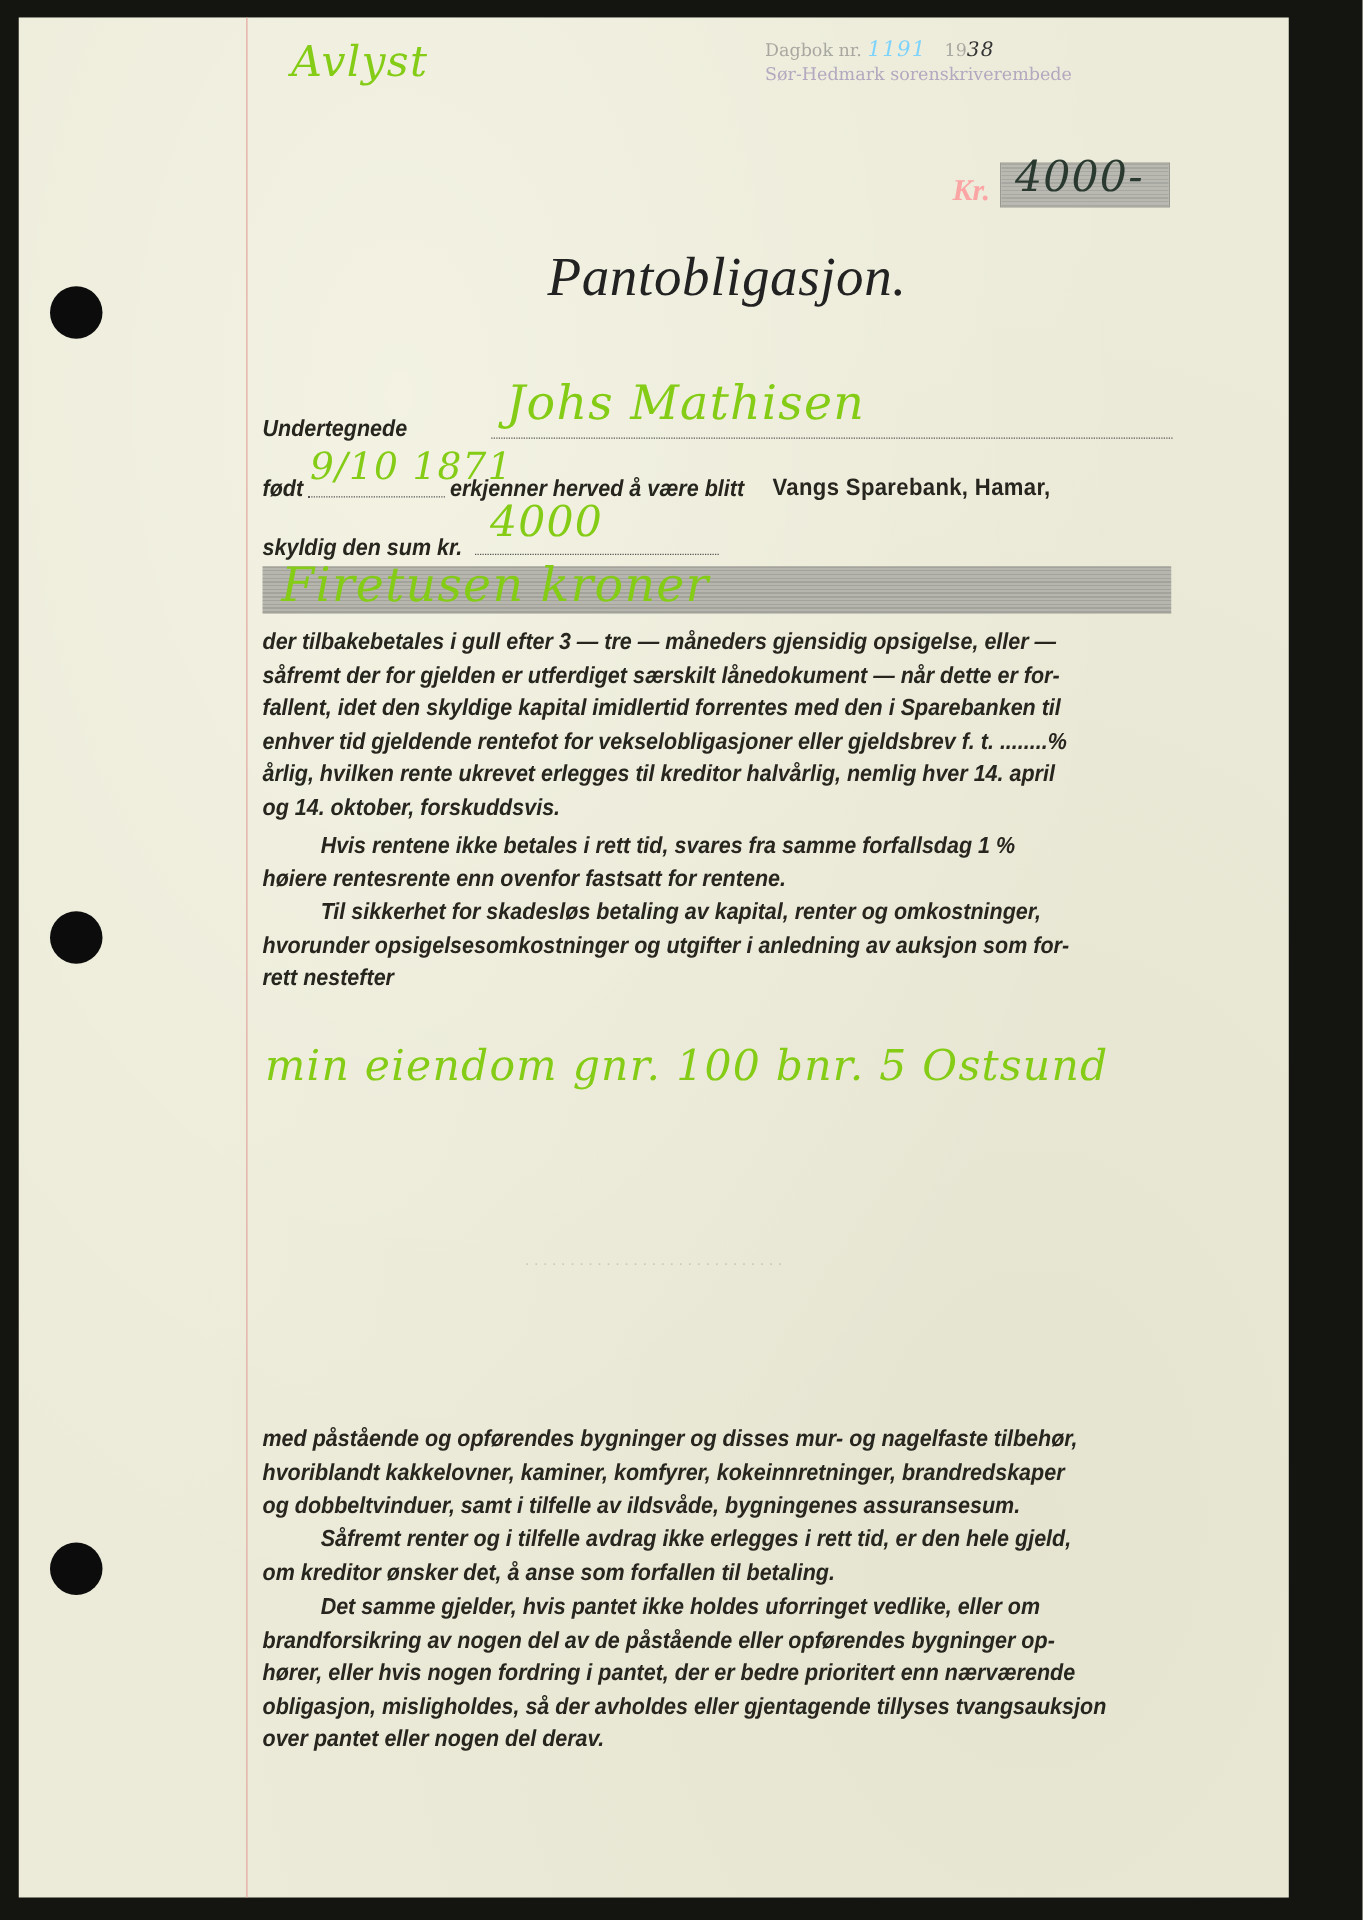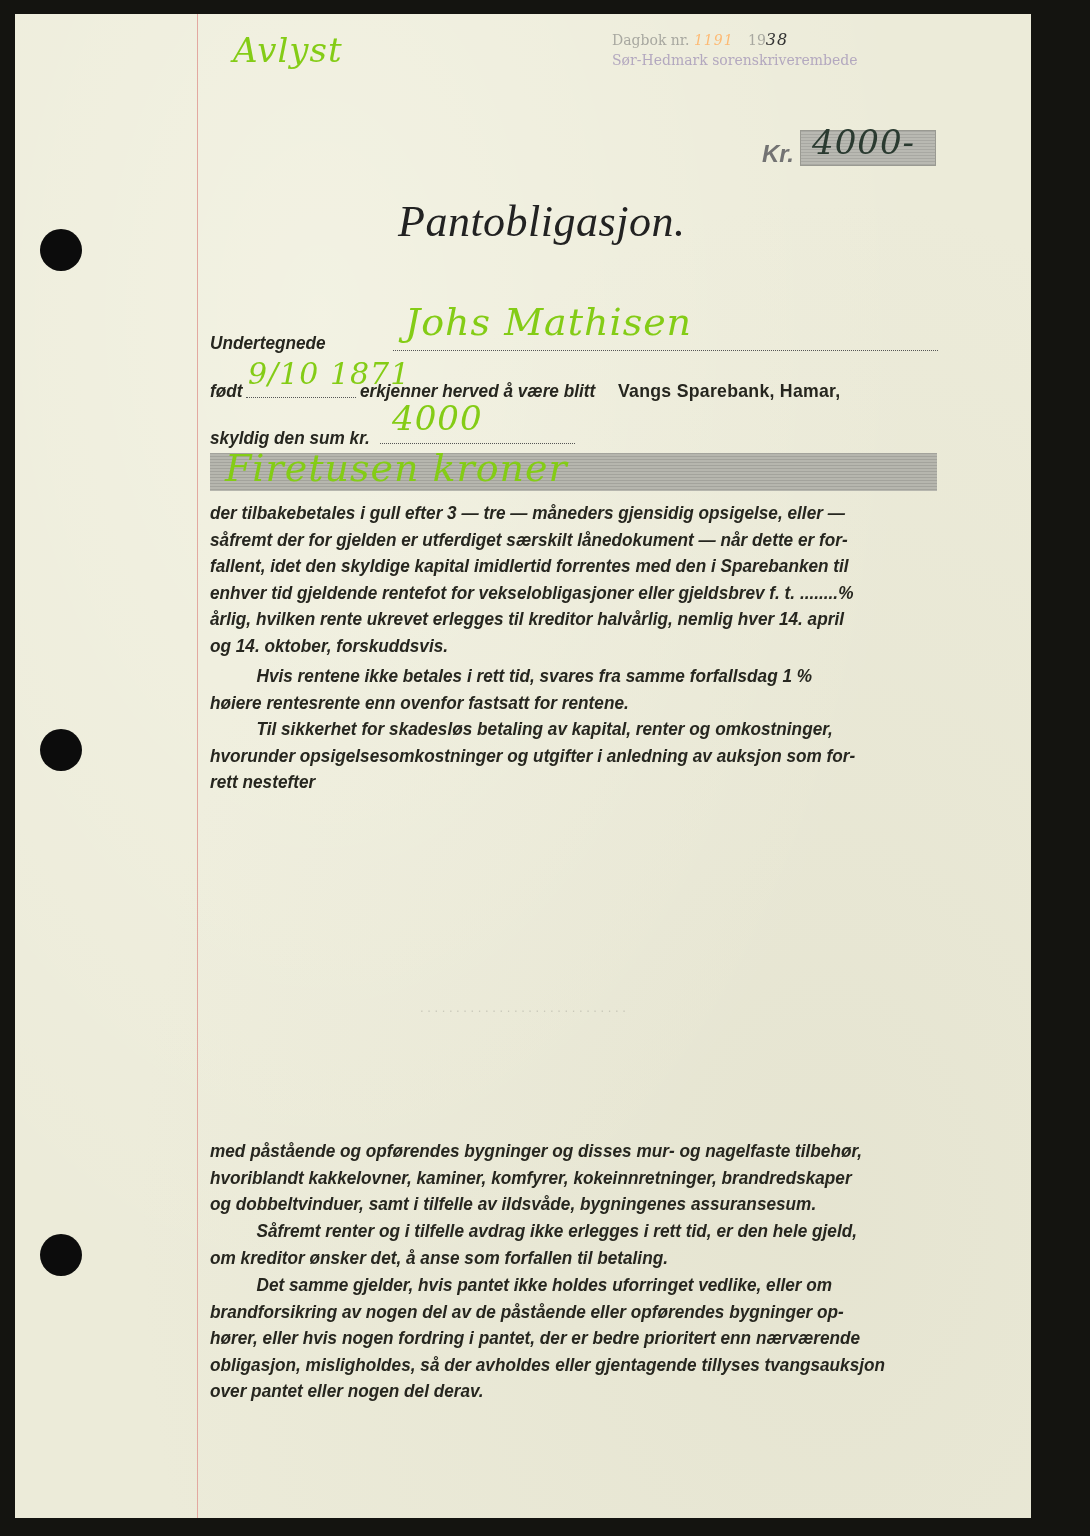--- a/index.html
+++ b/index.html
@@ -12,43 +12,43 @@
     background:#ecebd9;
     background-image: radial-gradient(ellipse at 30% 20%, rgba(255,255,245,0.35), rgba(0,0,0,0) 60%),
                       radial-gradient(ellipse at 80% 80%, rgba(210,208,185,0.25), rgba(0,0,0,0) 60%);
   }
   .margin-line { position:absolute; left:197px; top:14px; width:1px; height:1504px; background:#e3a8a0; }
   .hole { position:absolute; width:42px; height:42px; border-radius:50%; background:#0c0c0c; left:40px; }
   .abs { position:absolute; }
   .stamp { color:#a8a8a0; font-family:"DejaVu Serif", serif; font-size:14px; }
   .stamp2 { color:#b3a8bf; font-family:"DejaVu Serif", serif; font-size:14px; }
   .hand { font-family:"DejaVu Serif", serif; font-style:italic; color:#84cc16; letter-spacing:1px; }
-  .kr-label { font-family:Liberation Sans, sans-serif; font-weight:bold; font-style:italic; font-size:24px; color:#737373; }
+  .kr-label { font-family:Liberation Serif, serif; font-weight:bold; font-style:italic; font-size:24px; color:#fca5a5; }
   .kr-box { background:repeating-linear-gradient(#a8a8a2 0 1px, #b9b9b2 1px 3px); border:1px solid #9a9a92; }
-  .title { font-family:"Liberation Serif", serif; font-style:italic; font-size:44px; color:#222; letter-spacing:0.5px; }
+  .title { font-family:"Liberation Serif", serif; font-style:italic; font-size:44px; color:#222; letter-spacing:0.5px;margin-left:40px; }
   .body-text { font-family:"Liberation Sans", sans-serif; font-style:italic; font-size:18.5px; color:#26261f; line-height:26.5px; transform:scaleX(0.93); transform-origin:left; white-space:nowrap; }
   .bank { font-style:normal; font-weight:bold; font-size:19px; letter-spacing:0.3px; }
   .dotted { border-bottom:1px dotted #555; position:absolute; }
   .grey-band { background:repeating-linear-gradient(#a3a39c 0 1px, #b6b6ae 1px 3px); }
   .ghost { color:rgba(120,120,110,0.28); font-size:13px; font-family:"Liberation Sans", sans-serif; white-space:nowrap; }
   .indent { padding-left:50px; }
 </style>
 </head>
 <body>
 
 <div class="paper"></div>
 <div class="margin-line"></div>
 
 <div class="hole" style="top:229px"></div>
 <div class="hole" style="top:729px"></div>
 <div class="hole" style="top:1234px"></div>
 
 <div class="abs stamp" style="left:612px; top:30px;">
   <span>Dagbok nr.</span>
-  <span class="hand" style="font-size:14px;color:#fdba74;">1191</span>
+  <span class="hand" style="font-size:17px;color:#7dd3fc;">1191</span>
   <span style="margin-left:10px;">19</span><span class="hand" style="font-size:16px;color:#333;">38</span>
 </div>
 <div class="abs stamp2" style="left:612px; top:52px;">Sør-Hedmark sorenskriverembede</div>
 
 <div class="abs hand" style="left:233px; top:30px; font-size:34px;">Avlyst</div>
 
 <div class="abs kr-label" style="left:762px; top:140px;">Kr.</div>
 <div class="abs kr-box" style="left:800px; top:130px; width:134px; height:34px;"></div>
 <div class="abs hand" style="left:812px; top:122px; font-size:34px; color:#2a3a30;">4000-</div>
 
@@ -85,20 +85,21 @@
   <div class="body-text" style="font-weight:bold;">høiere rentesrente enn ovenfor fastsatt for rentene.</div>
 </div>
 
 <div class="abs" style="left:210px; top:716px;">
   <div class="body-text indent" style="font-weight:bold;">Til sikkerhet for skadesløs betaling av kapital, renter og omkostninger,</div>
   <div class="body-text" style="font-weight:bold;">hvorunder opsigelsesomkostninger og utgifter i anledning av auksjon som for-</div>
   <div class="body-text" style="font-weight:bold;">rett nestefter</div>
 </div>
 
 <div class="abs" style="left:212px; top:828px;">
+  <div class="hand" style="font-size:34px; line-height:50px;">min eiendom gnr. 100 bnr. 5 Ostsund</div>
 </div>
 
 <div class="abs ghost" style="left:420px; top:1000px;">. . . . . . . . . . . . . . . . . . . . . . . . . . . . .</div>
 
 <div class="abs" style="left:210px; top:1138px;">
   <div class="body-text" style="font-weight:bold;">med påstående og opførendes bygninger og disses mur- og nagelfaste tilbehør,</div>
   <div class="body-text" style="font-weight:bold;">hvoriblandt kakkelovner, kaminer, komfyrer, kokeinnretninger, brandredskaper</div>
   <div class="body-text" style="font-weight:bold;">og dobbeltvinduer, samt i tilfelle av ildsvåde, bygningenes assuransesum.</div>
 </div>
 

